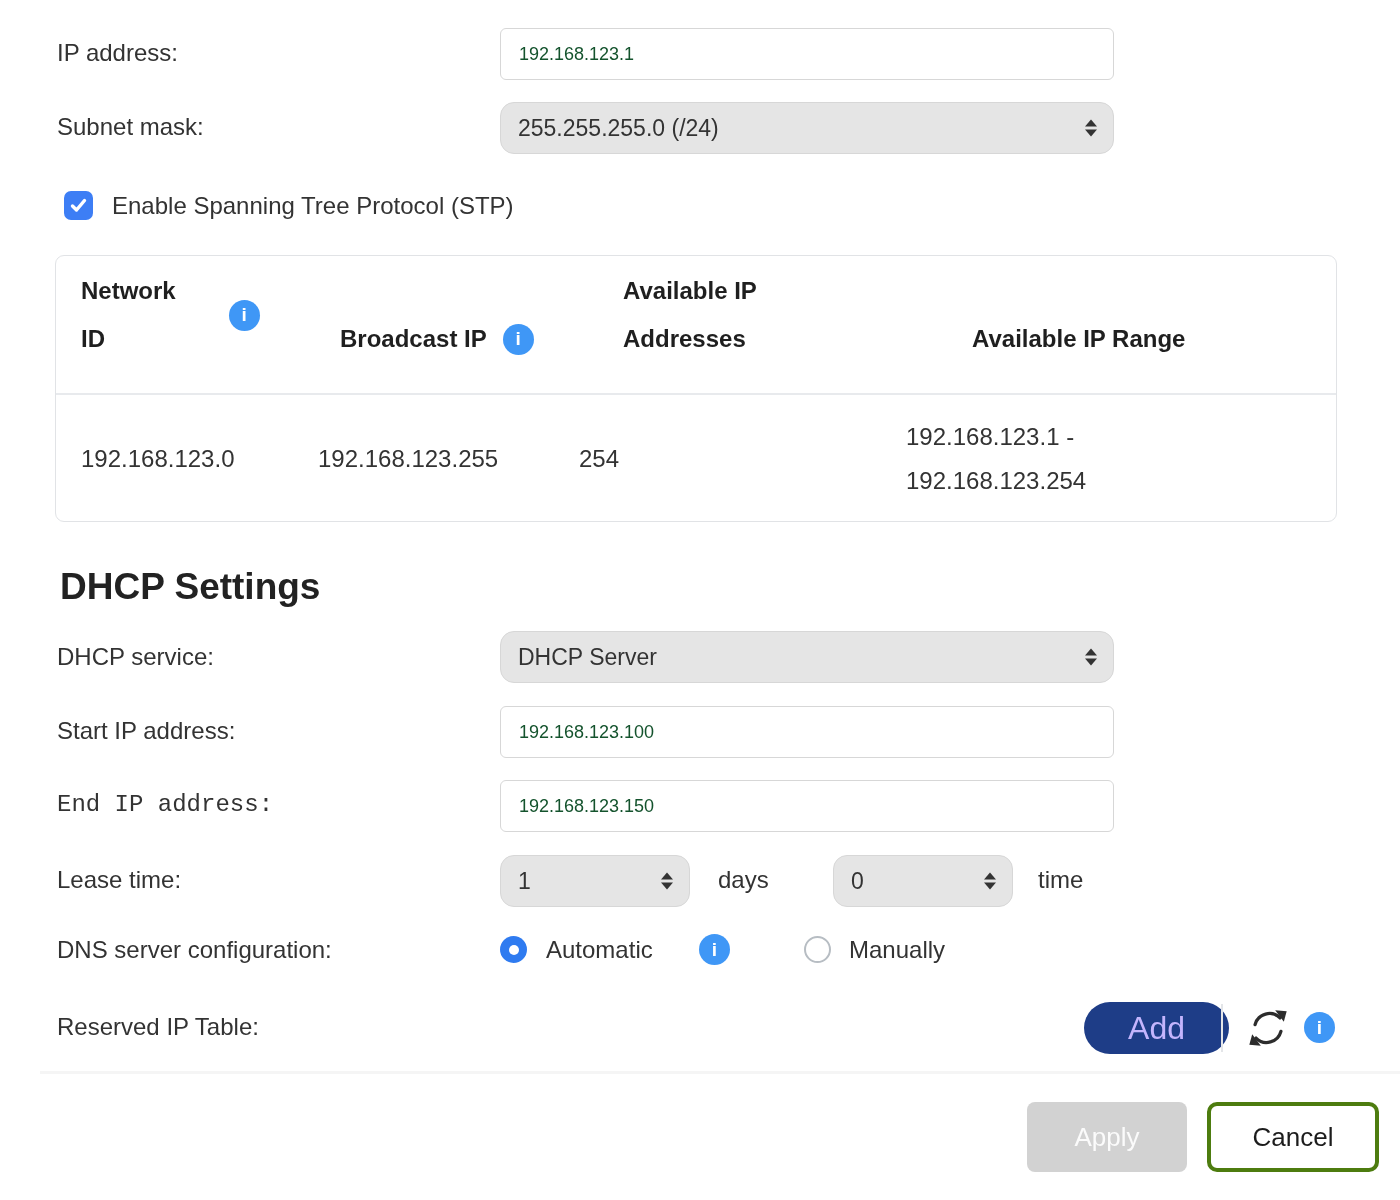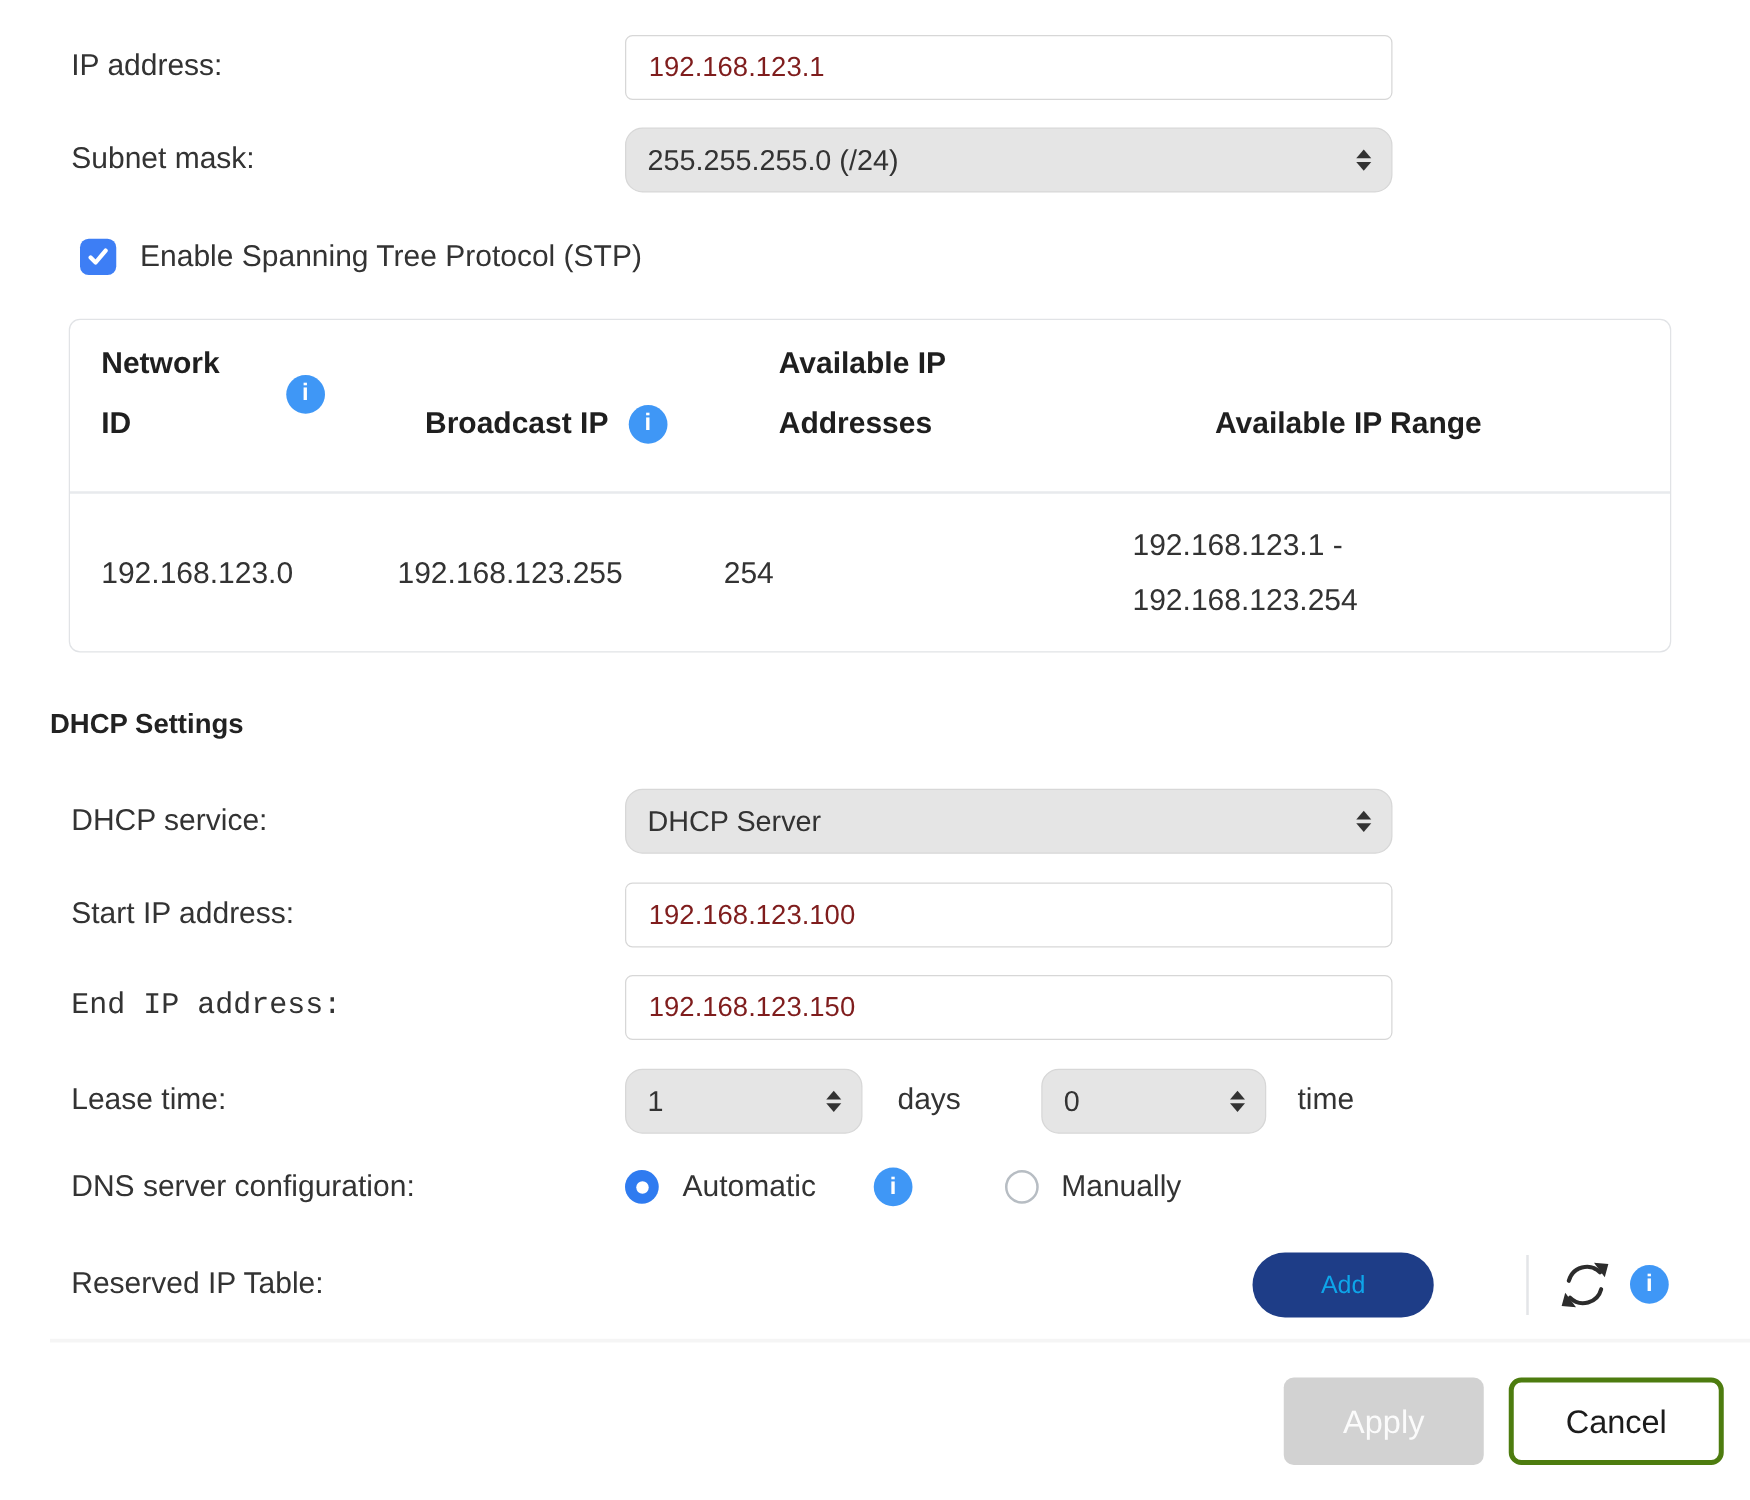--- a/index.html
+++ b/index.html
@@ -1,21 +1,21 @@
 <!DOCTYPE html>
 <html><head>
 <meta charset="utf-8">
 <style>
   html,body{margin:0;padding:0;background:#ffffff;width:1400px;height:1200px;
     font-family:"Liberation Sans",sans-serif;color:#333;overflow:hidden;position:relative;}
   .abs{position:absolute;}
   .lbl{font-size:24px;color:#333;white-space:nowrap;}
   
   .tinput{position:absolute;left:500px;width:614px;height:52px;border:1px solid #d7d7d7;
-    border-radius:6px;font-family:"Liberation Sans",sans-serif;font-size:22px;color:#7f1d1d;
+    border-radius:6px;font-family:"Liberation Sans",sans-serif;font-size:18px;color:#14532d;
     padding:12px 18px;box-sizing:border-box;outline:none;background:#fff;}
   
   .select{position:absolute;height:52px;border:1px solid #d7d7d7;border-radius:14px;background:#e5e5e5;
     display:flex;align-items:center;box-sizing:border-box;cursor:pointer;}
   .select .val{font-size:23px;color:#333;padding-left:17px;white-space:nowrap;}
   .caret{position:absolute;right:16px;top:50%;transform:translateY(-50%);
     display:flex;flex-direction:column;align-items:center;gap:3px;}
   .caret .up{width:0;height:0;border-left:6px solid transparent;border-right:6px solid transparent;
     border-bottom:7px solid #333;}
   .caret .dn{width:0;height:0;border-left:6px solid transparent;border-right:6px solid transparent;
@@ -34,29 +34,29 @@
     grid-template-columns:237px 261px 327px auto;padding-left:25px;box-sizing:border-box;
     align-items:end;gap:22px;}
   .thead .cell{padding-bottom:30px;font-size:24px;font-weight:bold;color:#1f1f1f;line-height:48px;}
   .hflex{display:flex;align-items:center;}
   .hr2{position:absolute;left:0;top:137px;width:100%;height:2px;background:#e8eaed;}
   .tbody{position:absolute;left:0;top:139px;width:100%;height:128px;display:grid;
     grid-template-columns:237px 261px 327px auto;padding-left:25px;box-sizing:border-box;
     align-items:center;}
   .tbody .cell{font-size:24px;color:#333;line-height:44px;white-space:nowrap;}
   
-  .h2{position:absolute;left:40px;top:566px;font-size:22px;font-weight:bold;color:#222;}
+  .h2{position:absolute;left:60px;top:566px;font-size:37px;font-weight:bold;color:#222;}
   
   .radio{position:absolute;width:27px;height:27px;border-radius:50%;box-sizing:border-box;cursor:pointer;}
   .radio.on{background:#2f7bf0;display:flex;align-items:center;justify-content:center;}
   .radio.on .dot{width:10px;height:10px;border-radius:50%;background:#fff;}
   .radio.off{border:2px solid #b7bdc3;background:#fff;}
   
-  .add-btn{position:absolute;left:1002px;top:1002px;width:145px;height:52px;border-radius:26px;
-    background:#1e3d87;color:#0ea5e9;font-size:20px;border:none;display:flex;align-items:center;
+  .add-btn{position:absolute;left:1084px;top:1002px;width:145px;height:52px;border-radius:26px;
+    background:#1e3d87;color:#c4b5fd;font-size:32px;border:none;display:flex;align-items:center;
     justify-content:center;cursor:pointer;font-family:"Liberation Sans",sans-serif;}
   .vdiv{position:absolute;left:1221px;top:1004px;width:2px;height:48px;background:#e3e5e8;}
   .foot-div{position:absolute;left:40px;top:1071px;width:1360px;height:3px;background:#f5f5f5;}
   .apply-btn{position:absolute;left:1027px;top:1102px;width:160px;height:70px;border-radius:8px;
     background:#d2d2d2;color:#fbfbfb;font-size:26px;border:none;display:flex;align-items:center;
     justify-content:center;font-family:"Liberation Sans",sans-serif;cursor:default;}
   .cancel-btn{position:absolute;left:1207px;top:1102px;width:172px;height:70px;border-radius:10px;
     background:#fff;color:#1c1c1c;font-size:26px;border:4px solid #4d7c0f;display:flex;
     align-items:center;justify-content:center;box-sizing:border-box;
     font-family:"Liberation Sans",sans-serif;cursor:pointer;}

